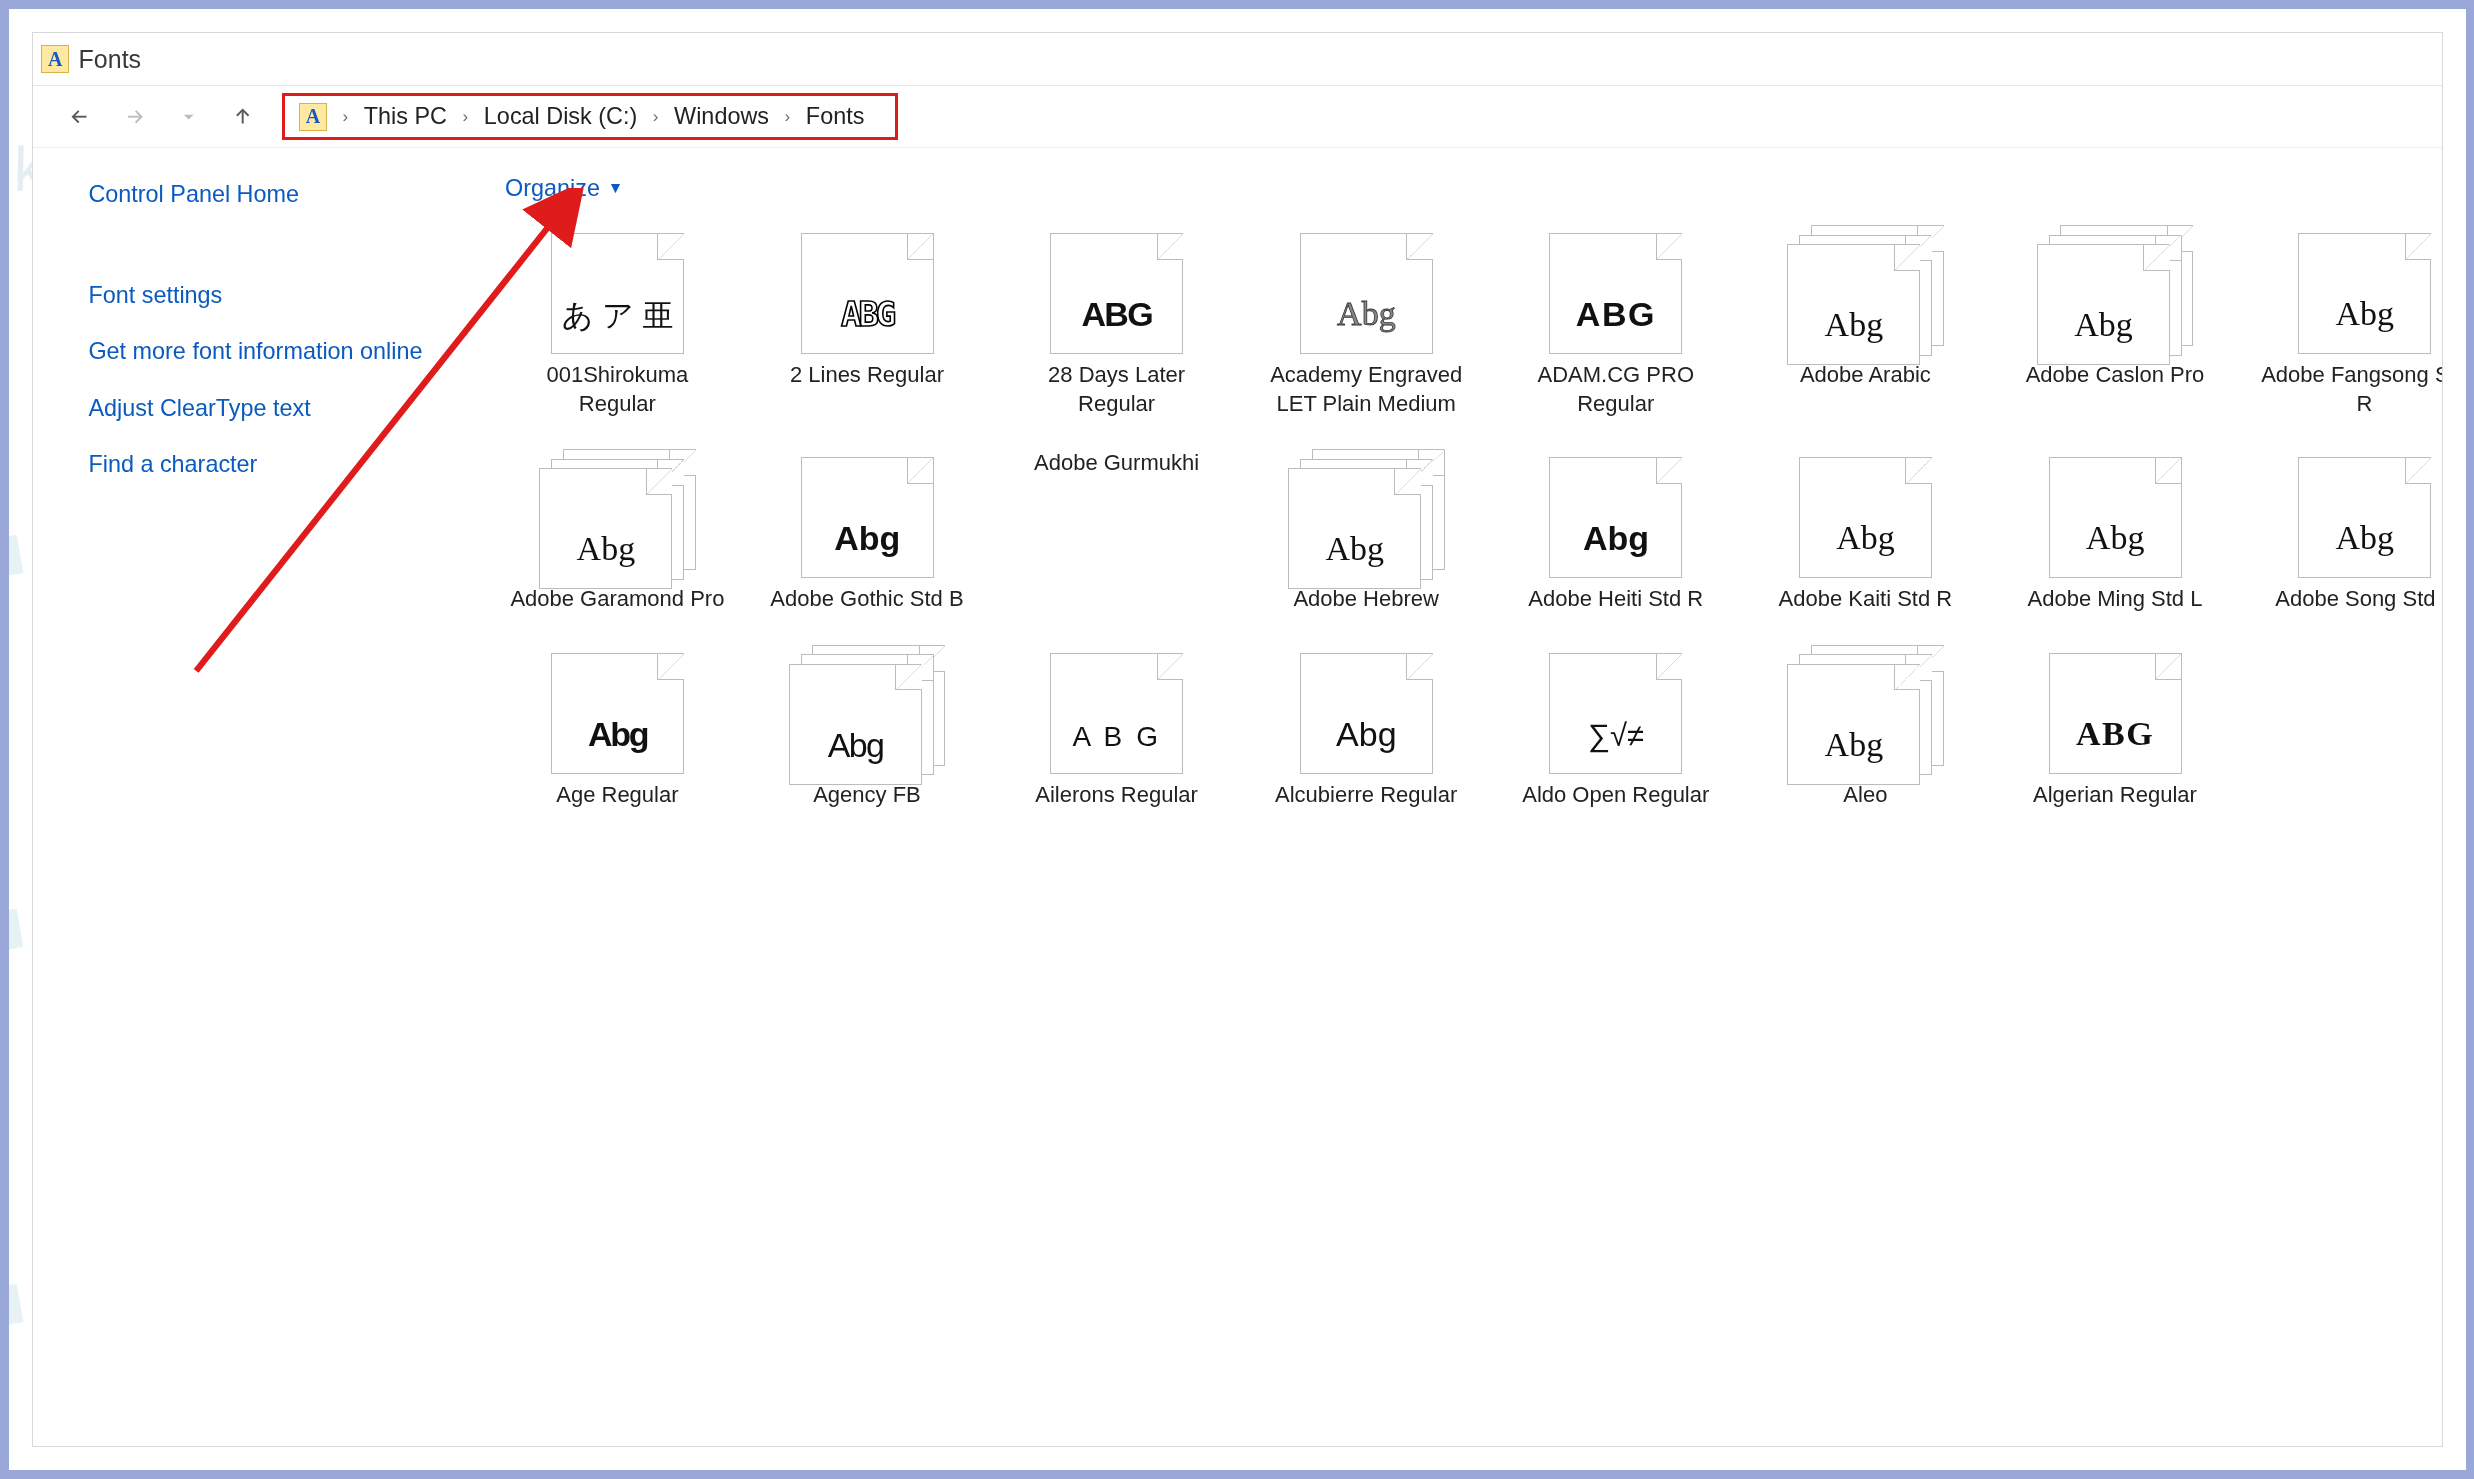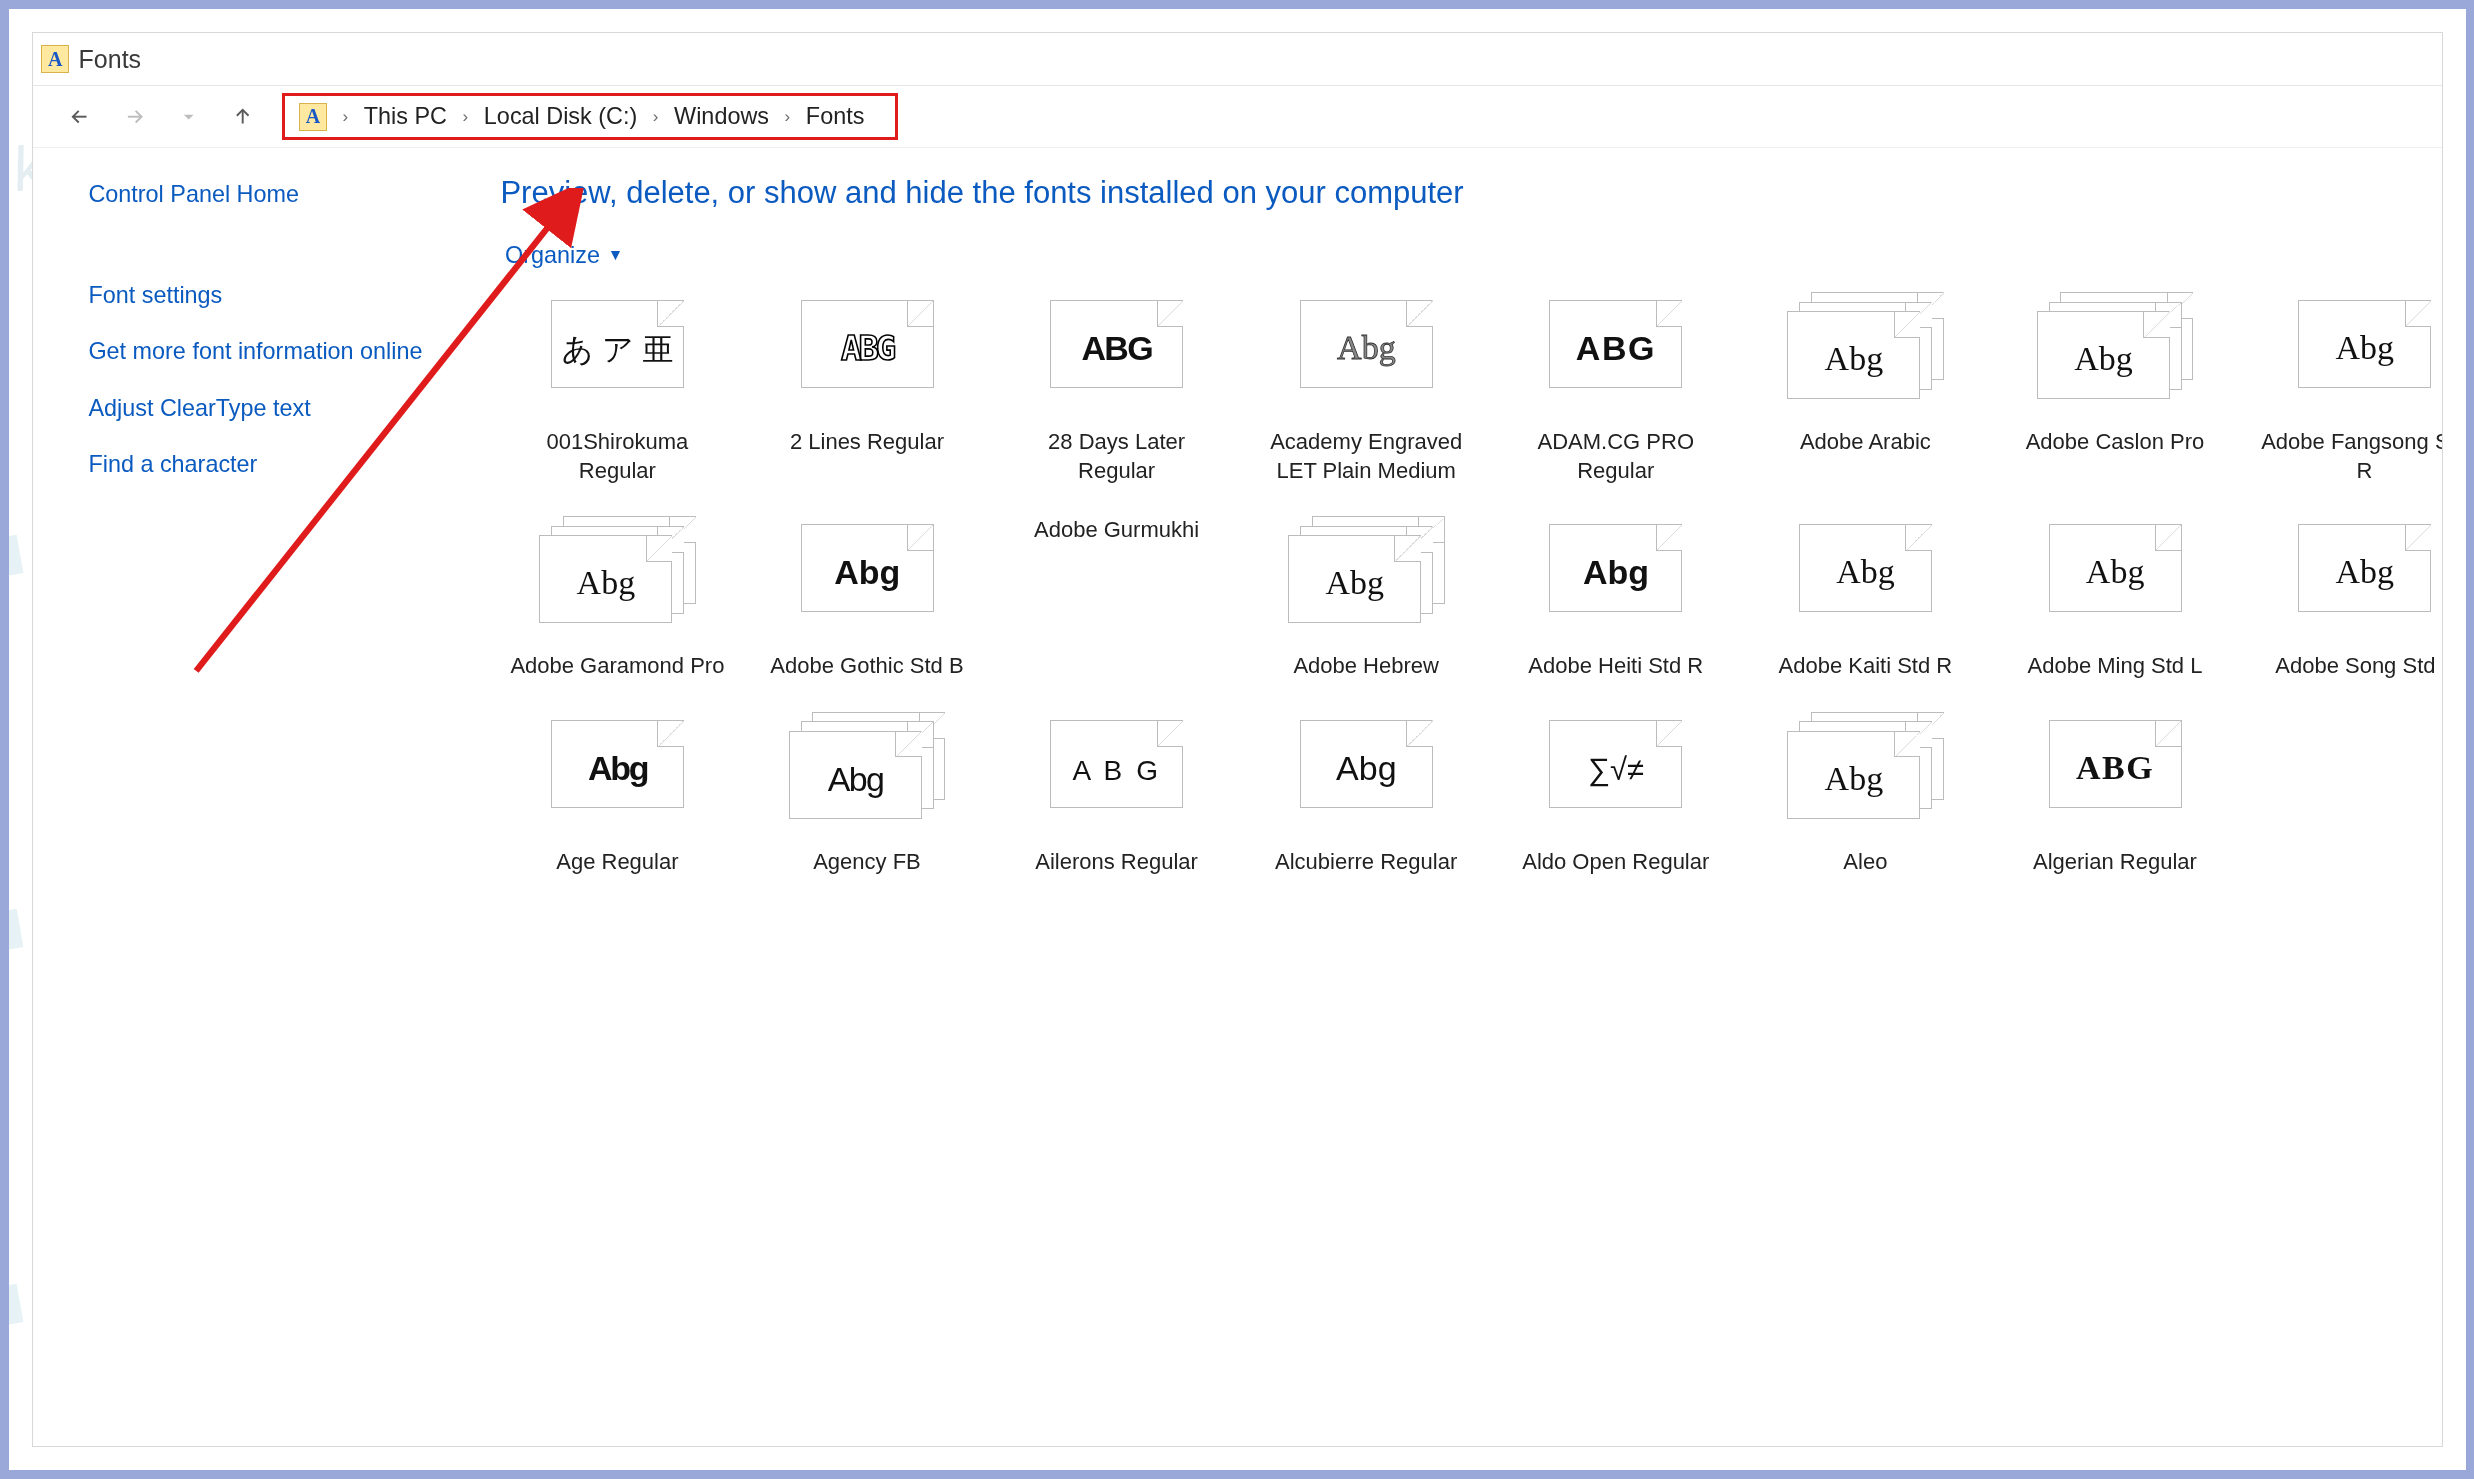--- a/index.html
+++ b/index.html
@@ -29,21 +29,21 @@
   .sidebar { width: 436px; padding: 31px 0 0 55px; display: flex; flex-direction: column; gap: 25px; }
   .sidebar a { color: #0a5ac0; font-size: 23.4px; text-decoration: none; line-height: 1.35; max-width: 335px; display: block; }
   .main { flex: 1; padding: 26.5px 23.4px 0 31px; display: flex; flex-direction: column; overflow: hidden; }
   .page-title { color: #0a5ac0; font-size: 31px; font-weight: 400; margin-bottom: 31px; }
   .toolbar { display: flex; align-items: center; gap: 7.8px; color: #0a5ac0; font-size: 23.4px; margin-bottom: 23.4px; padding-left: 4.7px; }
   .toolbar .chev { font-size: 15.6px; color: #0a5ac0; }
 
   .grid { display: grid; grid-template-columns: repeat(8, 234px); gap: 31px 15.6px; align-content: start; }
   .item { display: flex; flex-direction: column; align-items: center; gap: 11px; }
   .thumb { position: relative; width: 156px; height: 125px; }
-  .page { position: absolute; width: 133px; height: 88px; background: #fff; border: 0.8px solid #bcbcbc; }
+  .page { position: absolute; width: 133px; height: 121px; background: #fff; border: 0.8px solid #bcbcbc; }
   .page .fold { position: absolute; right: -0.8px; top: -0.8px; width: 26.5px; height: 26.5px; background: linear-gradient(135deg, transparent 0 50%, #dcdcdc 50% 52%, #fff 52% 100%); border-left: 0.8px solid #bcbcbc; border-bottom: 0.8px solid #bcbcbc; }
   .single .page { left: 11.7px; top: 7.8px; }
   .stack .p1 { left: 23.4px; top: 0; }
   .stack .p2 { left: 11.7px; top: 9.4px; }
   .stack .p3 { left: 0; top: 18.7px; }
   .sample { position: absolute; left: 0; right: 0; bottom: 22px; text-align: center; color: #111; font-size: 34px; line-height: 1; }
   .label { text-align: center; font-size: 22px; color: #222; max-width: 218px; line-height: 1.3; }
 
   
   .arrow { position: absolute; z-index: 5; pointer-events: none; }
@@ -120,21 +120,20 @@
     <div class="sidebar">
       <a href="#">Control Panel Home</a>
       <div style="height:18.7px"></div>
       <a href="#">Font settings</a>
       <a href="#">Get more font information online</a>
       <a href="#">Adjust ClearType text</a>
       <a href="#">Find a character</a>
     </div>
 
     <div class="main">
-      <div class="page-title">Preview, delete, or show and hide the fonts installed on your computer</div>
       <div class="toolbar">
         <span>Organize</span>
         <span class="chev">▼</span>
       </div>
 
       <div class="grid" id="font-grid">
           <div class="item">
             <div class="thumb single">
               <div class="page">
                 <div class="fold"></div>

